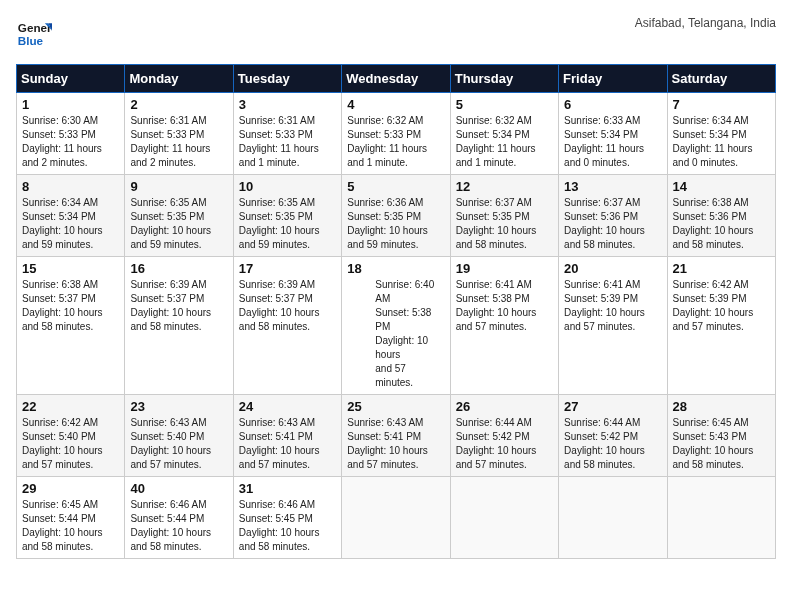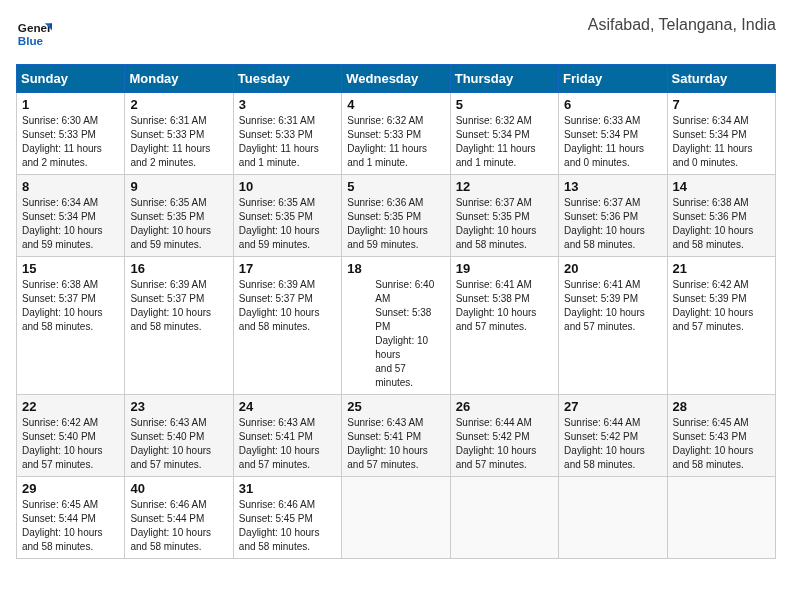--- a/index.html
+++ b/index.html
@@ -27,30 +27,30 @@
     }
     .title-block {
       text-align: right;
     }
     .month-title {
       font-size: 32px;
       font-weight: bold;
       color: #1a1a1a;
     }
     .location-title {
-      font-size: 16px;
+      font-size: 12px;
       color: #444;
     }
     .calendar {
       width: 100%;
       border-collapse: collapse;
       font-size: 11px;
     }
     .calendar th {
-      background: #0369a1;
+      background: #0f172a;
       color: #fff;
       padding: 6px 4px;
       text-align: left;
       font-size: 13px;
       font-weight: bold;
       border: 1px solid #1565c0;
       margin-top: 48px;
     }
     .calendar td {
       border: 1px solid #ccc;

